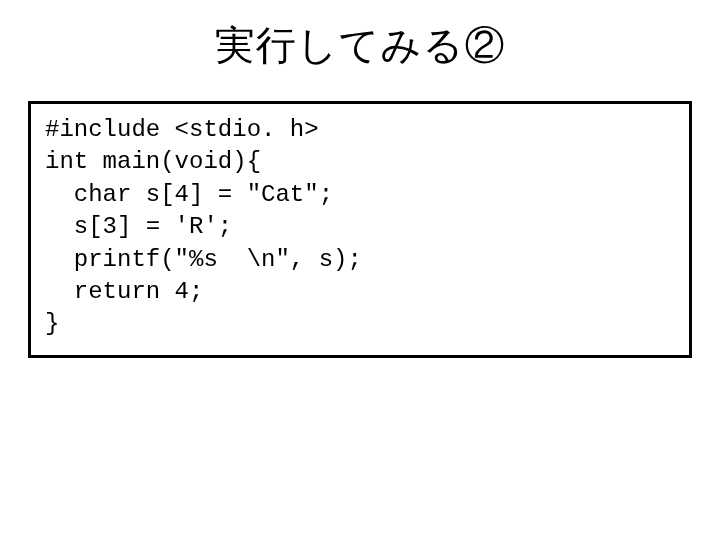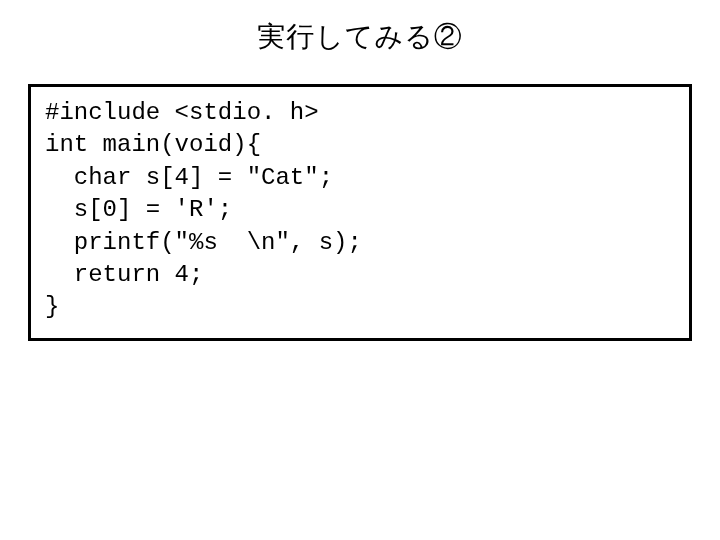--- a/index.html
+++ b/index.html
@@ -12,21 +12,21 @@
     color: #000;
   }
   .slide {
     width: 720px;
     height: 540px;
     box-sizing: border-box;
     position: relative;
   }
   .title {
     text-align: center;
-    font-size: 28px;
+    font-size: 40px;
     padding-top: 18px;
     padding-bottom: 18px;
     letter-spacing: 1px;
   }
   .code-box {
     margin: 10px 28px 0 28px;
     border: 3px solid #000;
     padding: 10px 14px 14px 14px;
     font-family: Consolas, "Courier New", monospace;
     font-size: 24px;
@@ -35,17 +35,17 @@
   }
 </style>
 </head>
 <body>
 
 <div class="slide">
   <div class="title">実行してみる②</div>
   <div class="code-box"><span>#include &lt;stdio. h&gt;</span>
 <span>int main(void){</span>
 <span>  char s[4] = "Cat";</span>
-<span>  s[0] = 'R';</span>
+<span>  s[3] = 'R';</span>
 <span>  printf("%s  \n", s);</span>
 <span>  return 4;</span>
 <span>}</span></div>
 </div>
 
 </body></html>

